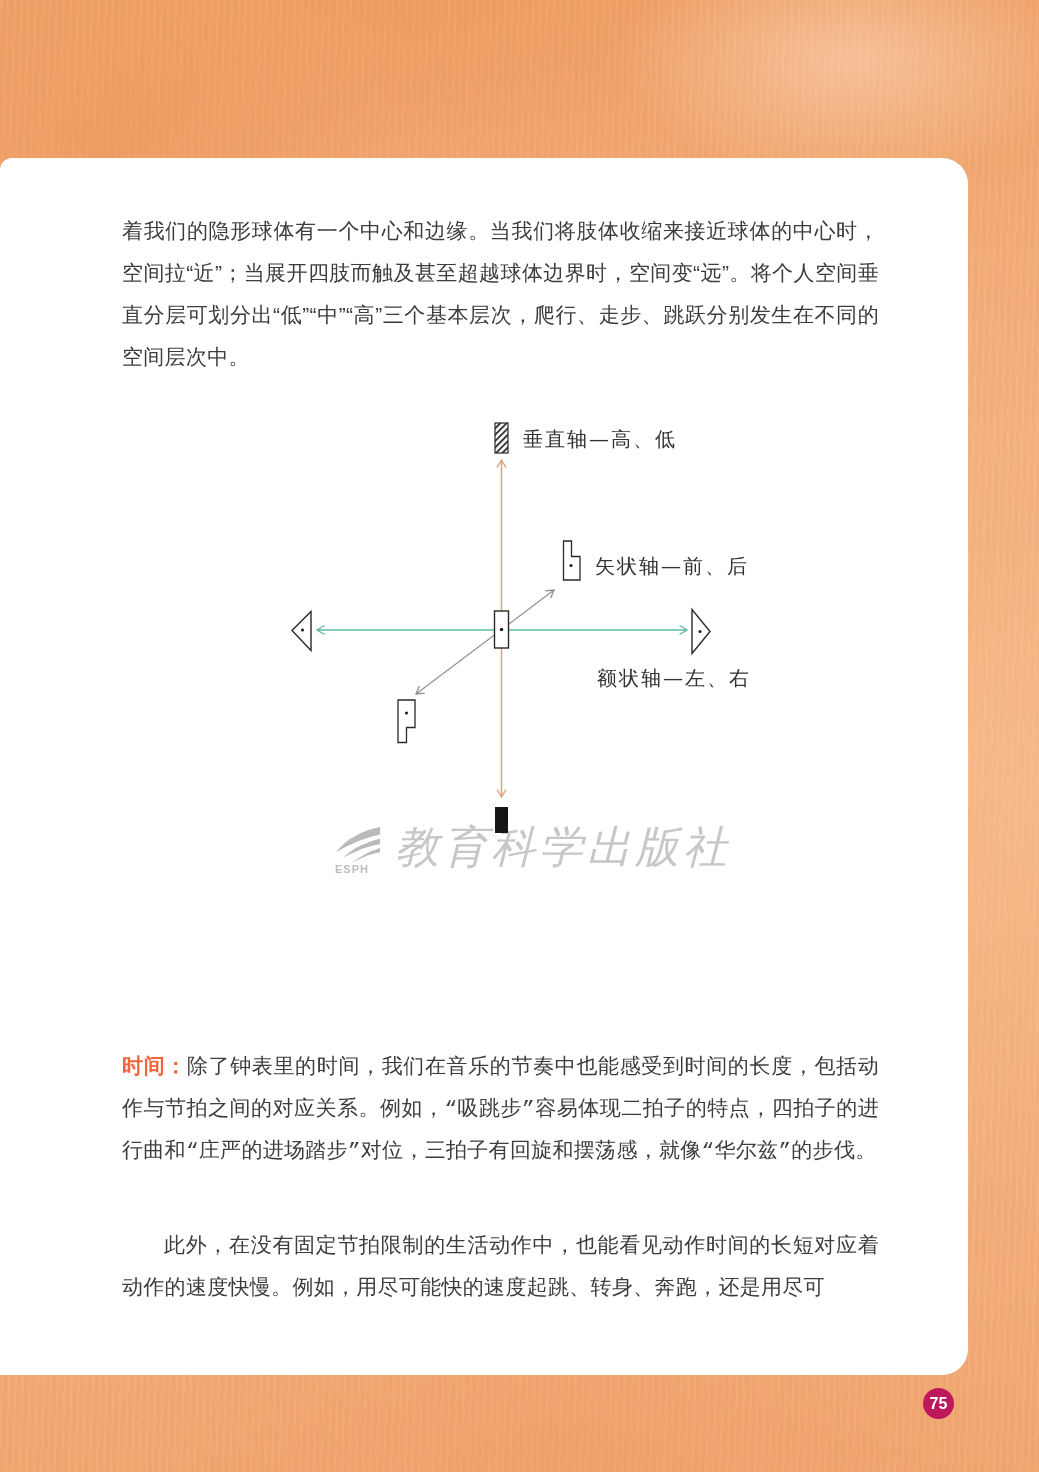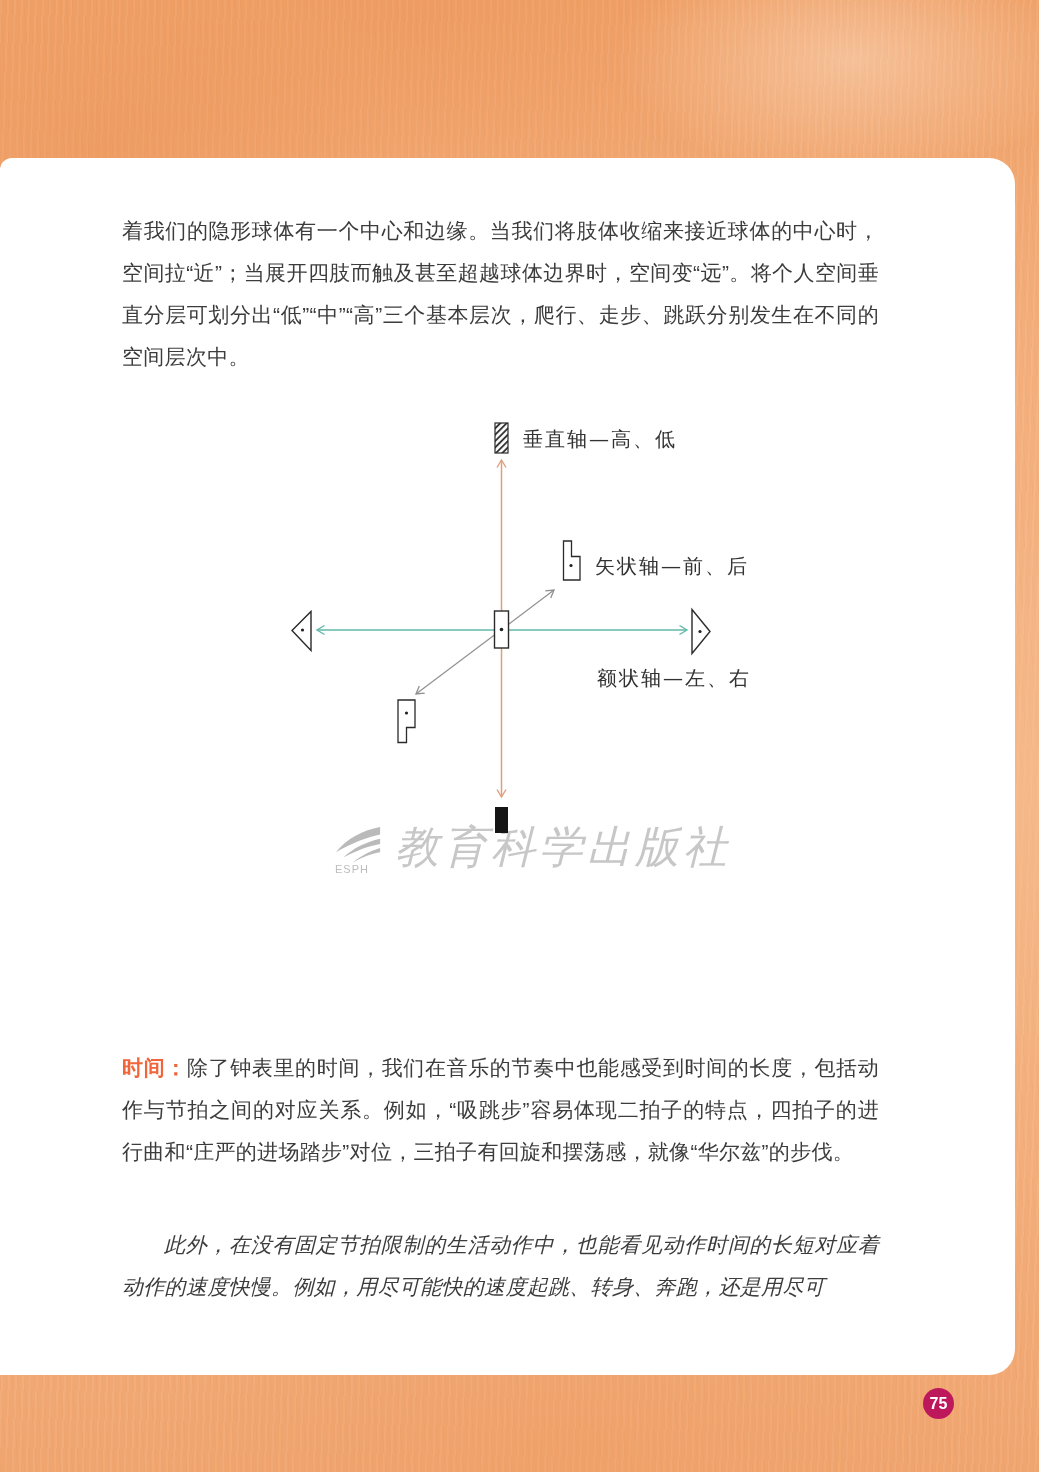--- a/index.html
+++ b/index.html
@@ -11,43 +11,43 @@
       radial-gradient(ellipse 420px 240px at 10% 10%, rgba(232,137,74,0.35), rgba(232,137,74,0) 70%),
       radial-gradient(ellipse 520px 300px at 40% 2%, rgba(236,146,85,0.30), rgba(236,146,85,0) 70%),
       radial-gradient(ellipse 600px 340px at 55% 98%, rgba(238,152,92,0.30), rgba(238,152,92,0) 72%),
       radial-gradient(ellipse 300px 400px at 99% 55%, rgba(246,188,140,0.45), rgba(246,188,140,0) 70%),
       repeating-linear-gradient(92deg, rgba(255,255,255,0.07) 0 2px, rgba(255,255,255,0) 2px 7px),
       repeating-linear-gradient(86deg, rgba(214,116,56,0.05) 0 1px, rgba(214,116,56,0) 1px 6px),
       linear-gradient(180deg,#efa066 0%,#f3ad7a 22%,#f5b686 52%,#f3ae7b 78%,#f0a56f 100%);
   }
   .card{
     position:absolute;left:0;top:158px;width:968px;height:1217px;
-    background:#ffffff;border-radius:12px 26px 26px 0;padding-left:47px;
+    background:#ffffff;border-radius:12px 26px 26px 0;
   }
   .para{
     position:absolute;left:122px;width:757px;margin:0;
     font-size:21px;line-height:42px;color:#3c3c3c;
     text-align:justify;letter-spacing:0.3px;z-index:3;
   }
   .indent{text-indent:2em;}
   .p1{top:52px;}
   .p2{top:716px;}
-  .p3{top:889px;}
-  .p4{top:1066px;font-style:italic;}
+  .p3{top:889px;font-family:Liberation Mono, monospace;}
+  .p4{top:1066px;}
   .time-label{color:#f0653a;font-weight:bold;}
   .diagram{position:absolute;left:0;top:255px;z-index:2;}
   .axis-label{
     font-family:"DejaVu Serif",serif;
     font-size:20px;fill:#333333;letter-spacing:2px;
   }
   .watermark{position:absolute;left:333px;top:660px;width:430px;height:80px;z-index:1;}
   .wm-logo{position:absolute;left:0;top:8px;}
   .wm-esph{
     position:absolute;left:2px;top:45px;
-    font-size:11px;font-weight:normal;color:#bdbdbd;letter-spacing:1px;
+    font-size:11px;font-weight:bold;color:#bdbdbd;letter-spacing:1px;
   }
   .wm-text{
     position:absolute;left:62px;top:0;white-space:nowrap;
     font-family:"DejaVu Serif",serif;font-style:italic;
     font-size:44px;color:#c7c7c7;letter-spacing:4px;
   }
   .page-num{
     position:absolute;left:923px;top:1388px;width:31px;height:31px;
     background:#be185d;border-radius:50%;
     color:#ffffff;font-size:16px;font-weight:bold;

